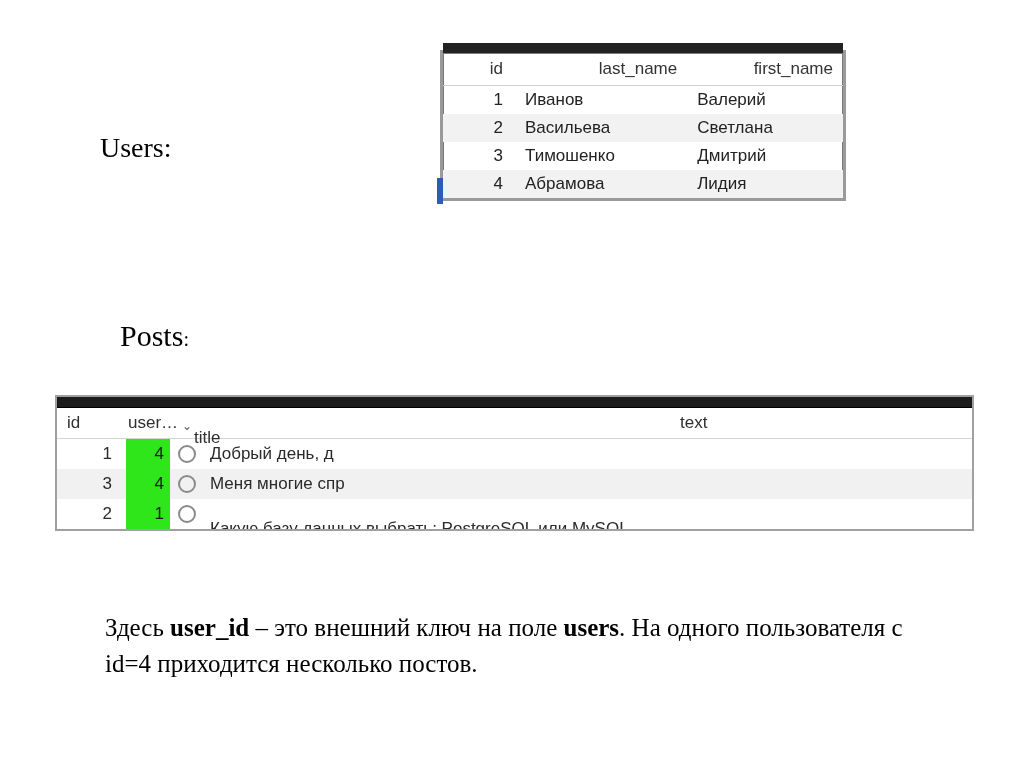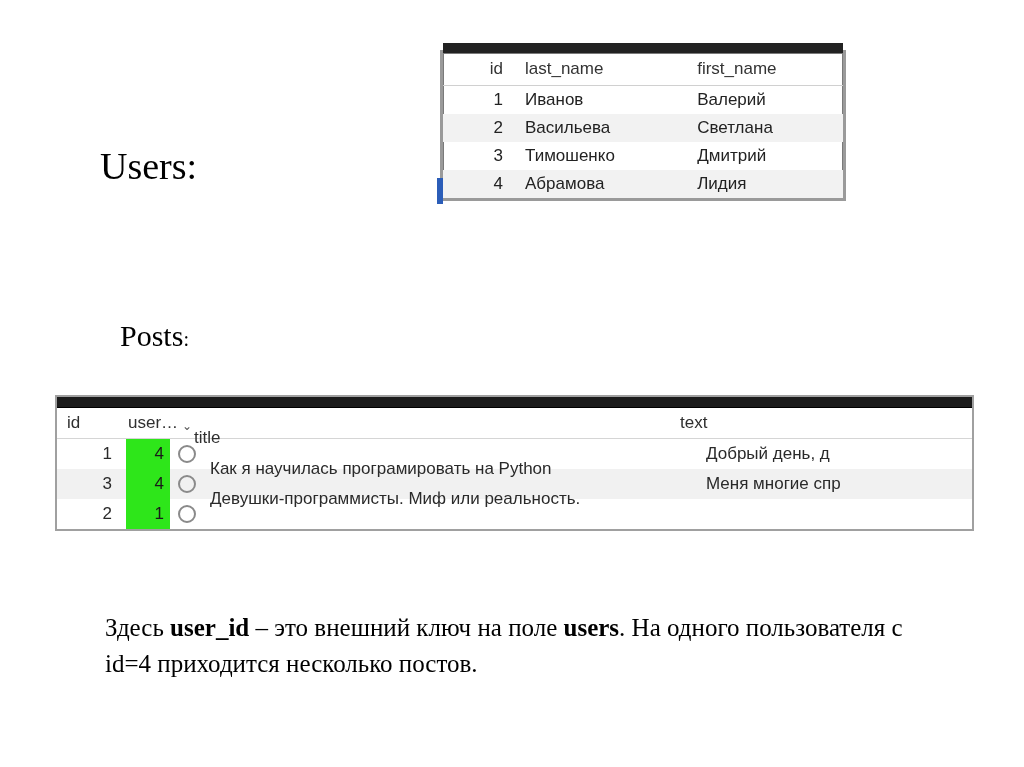--- a/index.html
+++ b/index.html
@@ -8,22 +8,22 @@
     background: #fff;
     font-family: "Times New Roman", serif;
     width: 1024px;
     height: 767px;
     position: relative;
     color: #000;
   }
   .label-users {
     position: absolute;
     left: 100px;
-    top: 144px;
-    font-size: 38px;
+    top: 132px;
+    font-size: 28px;
   }
   .label-posts {
     position: absolute;
     left: 120px;
     top: 319px;
     font-size: 30px;
   }
   .label-posts .colon { font-size: 20px; }
 
   
@@ -38,21 +38,21 @@
     filter: blur(0.4px);
   }
   .users-wrap table {
     width: 100%;
     border-collapse: collapse;
     font-family: Arial, sans-serif;
     font-size: 17px;
     color: #222;
   }
   .users-wrap th {
-    text-align: left;
+    text-align: right;
     font-weight: 400;
     padding: 6px 10px 6px 10px;
     border-bottom: 1px solid #d0d0d0;
     color: #333;
   }
   .users-wrap td {
     padding: 4px 10px;
   }
   .users-wrap tbody tr:nth-child(even) td { background: #f2f2f2; }
   .users-wrap .col-id { width: 50px; text-align: right; padding-right: 12px; }
@@ -205,37 +205,36 @@
     <div class="p-title col" style="flex:0 0 480px">title</div>
     <div class="p-text col">text</div>
   </div>
 
   <div class="posts-row">
     <div class="p-id">1</div>
     <div class="p-user">4</div>
     <div class="p-key">
         <div class="ring"></div>
       </div>
-    <div class="p-title">Как я научилась програмировать на Python</div>
     <div class="p-text">Добрый день, д</div>
   </div>
   <div class="posts-row alt">
     <div class="p-id">3</div>
     <div class="p-user">4</div>
     <div class="p-key">
         <div class="ring"></div>
       </div>
-    <div class="p-title">Девушки-программисты. Миф или реальность.</div>
     <div class="p-text">Меня многие спр</div>
   </div>
   <div class="posts-row">
     <div class="p-id">2</div>
     <div class="p-user">1</div>
     <div class="p-key">
         <div class="ring"></div>
       </div>
+    <div class="p-title">Какую базу данных выбрать: PostgreSQL или MySQL</div>
   </div>
 </div>
 
 <div class="caption">
   <span>Здесь </span><b>user_id</b><span> – это внешний ключ на поле </span><b>users</b><span>. На одного пользователя с</span><br>
   <span>id=4 приходится несколько постов.</span>
 </div>
 
 </body></html>

